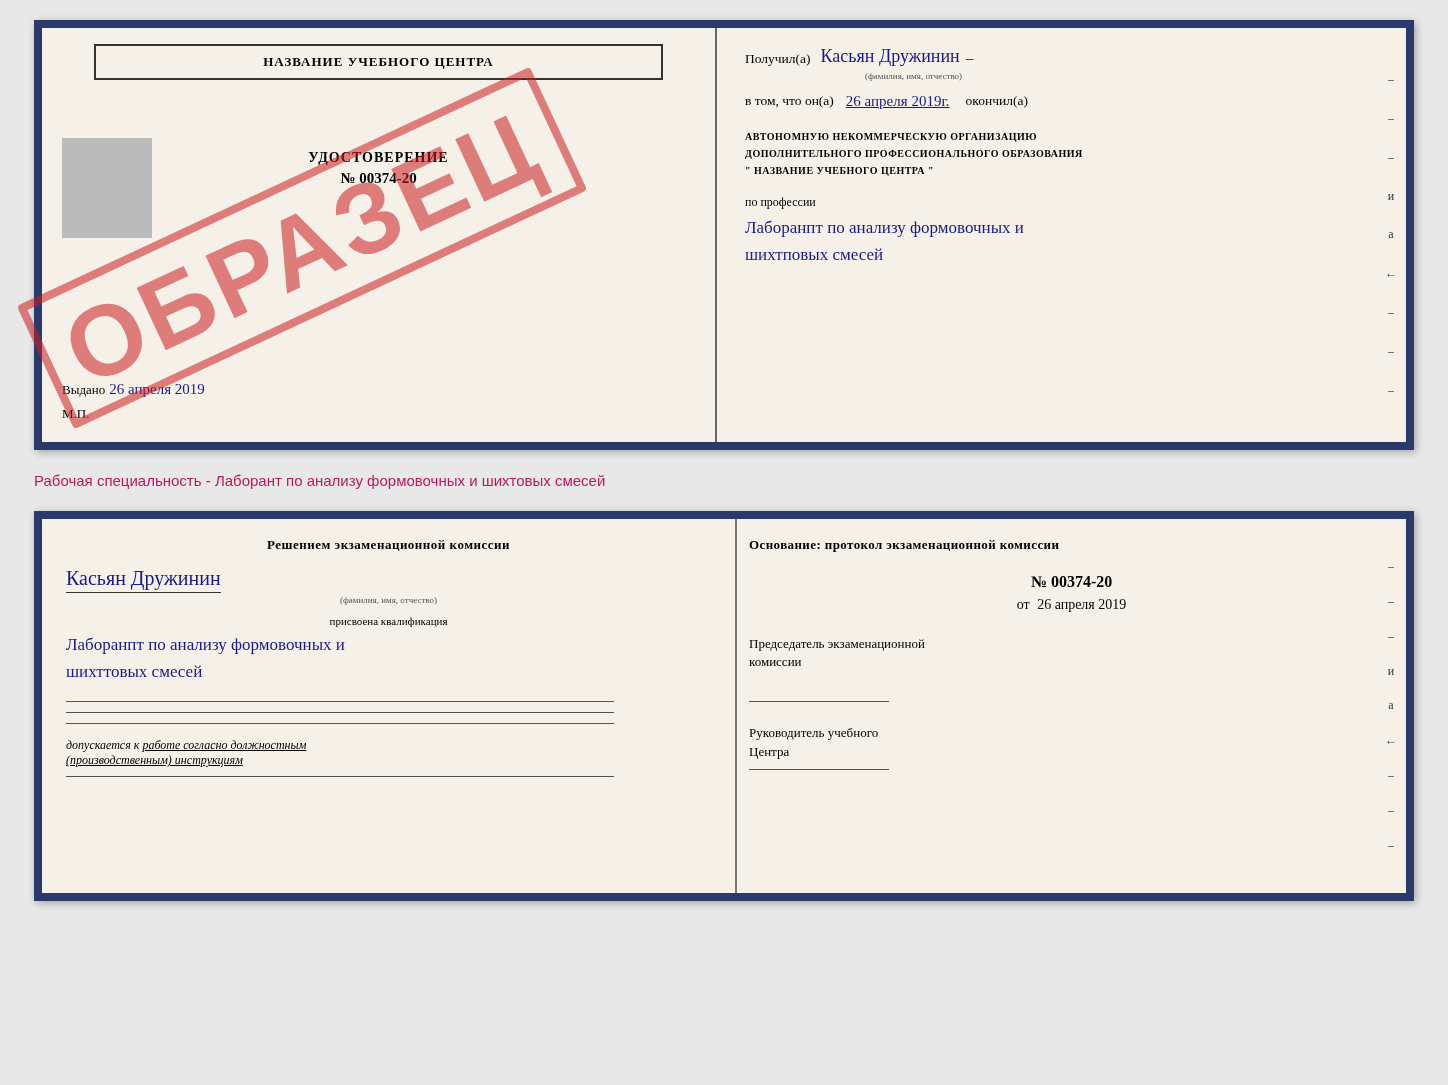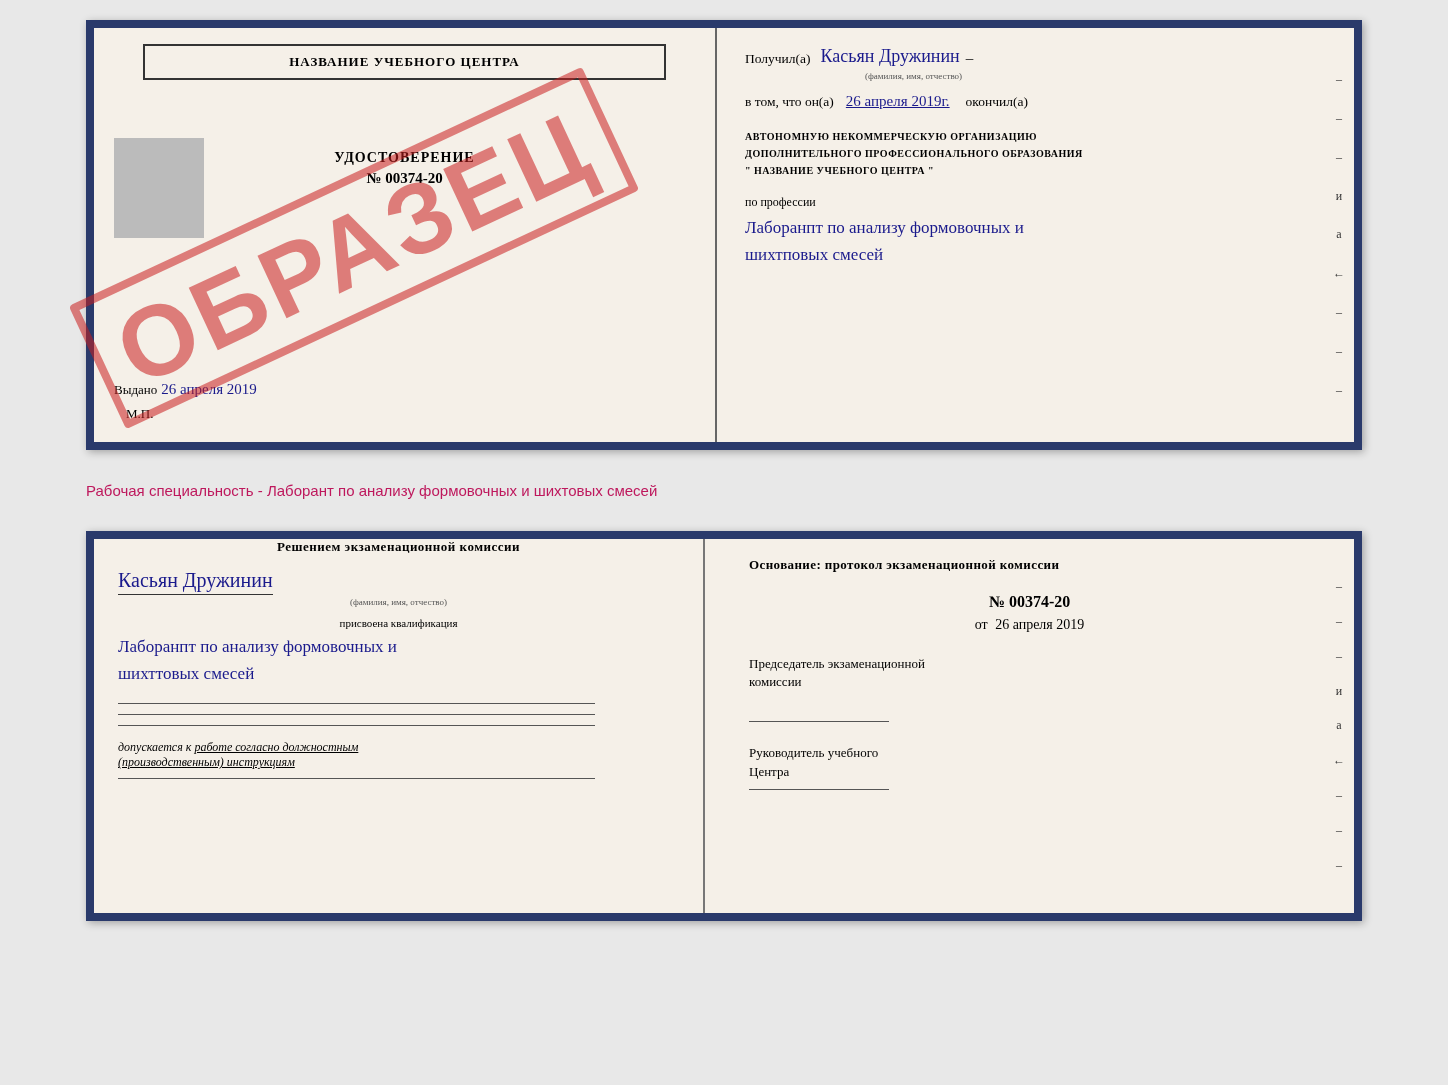--- a/index.html
+++ b/index.html
@@ -10,22 +10,22 @@
       min-height: 1085px;
       display: flex;
       flex-direction: column;
       align-items: center;
       padding: 20px;
     }
 
     .document-container {
       display: flex;
       flex-direction: column;
-      gap: 28px;
-      width: 1276px;
+      gap: 18px;
+      width: 1380px;
     }
 
     
     .cert-card {
       background: #f5f0e8;
       border: 8px solid #2a3a6b;
       display: flex;
       width: 100%;
       height: 430px;
       position: relative;
@@ -87,21 +87,21 @@
     .vydano-line {
       position: absolute;
       bottom: 44px;
       left: 20px;
       font-size: 13px;
     }
 
     .mp-label {
       position: absolute;
       bottom: 20px;
-      left: 32px;
+      left: 20px;
       font-size: 13px;
     }
 
     
     .gray-rect {
       width: 90px;
       height: 100px;
       background: #bbb;
       position: absolute;
       left: 20px;
@@ -154,21 +154,21 @@
       font-family: 'Segoe Script', cursive, 'Comic Sans MS';
       font-size: 18px;
       color: #1a1a8c;
       margin-left: 4px;
     }
 
     .vtom-line {
       font-size: 13.5px;
       margin-bottom: 18px;
       display: flex;
-      align-items: center;
+      align-items: flex-start;
       gap: 6px;
     }
 
     .handwritten-date {
       font-family: 'Segoe Script', cursive, 'Comic Sans MS';
       font-size: 15px;
       color: #1a1a8c;
       text-decoration: underline;
       text-decoration-style: solid;
     }
@@ -216,28 +216,28 @@
     .specialty-text {
       font-size: 15px;
       color: #be185d;
       padding: 4px 0;
       font-family: Arial, sans-serif;
     }
 
     
     .bottom-left {
       flex: 1;
-      padding: 0 24px;
+      padding: 18px 24px;
       position: relative;
       border-right: 2px solid #777;
     }
 
     .bottom-right {
       flex: 1;
-      padding: 18px 44px;
+      padding: 18px 12px;
       position: relative;
     }
 
     .resheniem-text {
       font-size: 13px;
       font-weight: bold;
       letter-spacing: 0.5px;
       text-align: center;
       margin-bottom: 14px;
     }

